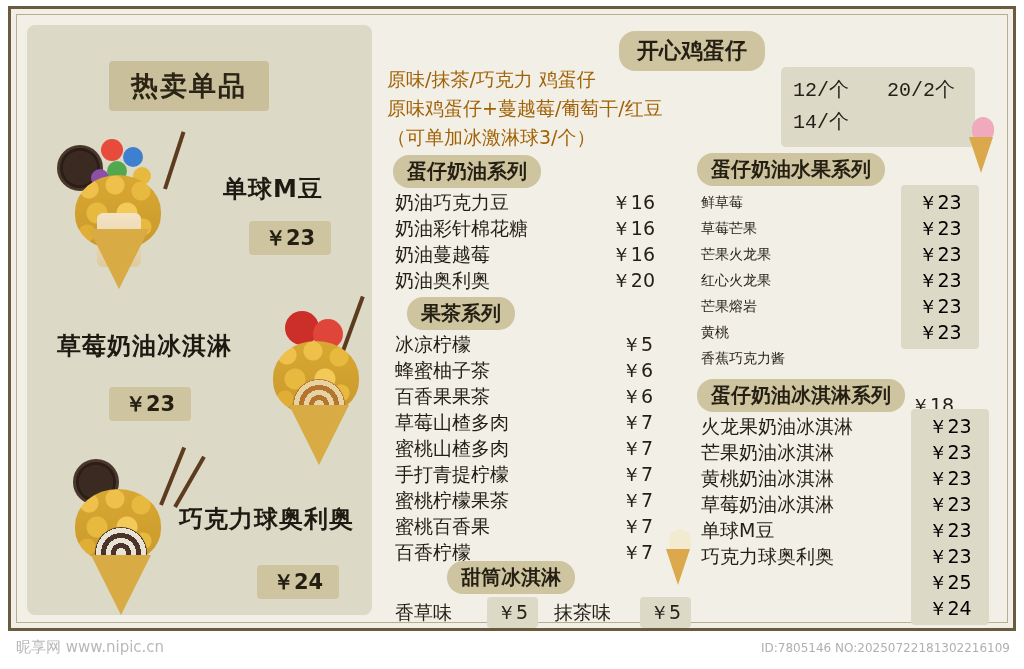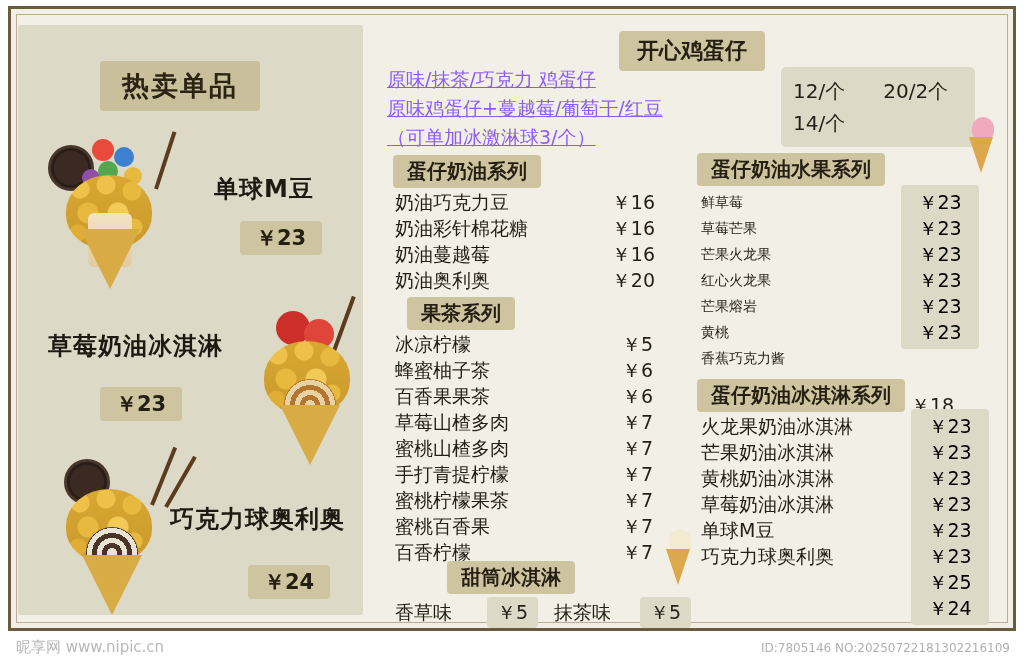--- a/index.html
+++ b/index.html
@@ -13,22 +13,22 @@
     position:absolute;left:8px;top:6px;width:1008px;height:625px;
     background:#f2efe6;
     border:3px solid #6b5b3e;
     box-sizing:border-box;
   }
   .inner-border{
     position:absolute;inset:5px;border:1px solid #b9ae93;pointer-events:none;
   }
   
   .left-panel{
-    position:absolute;left:7px;top:16px;width:345px;height:590px;
-    background:#ddd9c7;border-radius:3px;
+    position:absolute;left:16px;top:16px;width:345px;height:590px;
+    background:#ddd9c7;border-radius:8px;
   }
   .tag{
     background:#c9bf9b;color:#2b2415;font-weight:bold;
     display:inline-block;padding:4px 14px;border-radius:4px;
     font-size:22px;letter-spacing:2px;
   }
   .hot-title{
     position:absolute;left:82px;top:36px;
     font-size:27px;padding:7px 22px;
   }
@@ -56,29 +56,29 @@
       linear-gradient(#d9a832,#c9992c);
   }
   .cone-bottom{
     position:absolute;width:0;height:0;border-left:30px solid transparent;
     border-right:30px solid transparent;border-top:60px solid #d8ab45;
   }
   .stick{position:absolute;width:4px;background:#5c3b1e;transform-origin:bottom;}
   
   .section-tag{
     background:#cfc4a0;color:#241f12;display:inline-block;
-    padding:3px 14px;border-radius:4px;font-weight:bold;font-size:20px;
+    padding:3px 14px;border-radius:16px;font-weight:bold;font-size:20px;
   }
   .row{display:flex;align-items:baseline;font-size:19px;color:#231f16;line-height:26px;}
   .row .nm{white-space:nowrap;}
   .row .pr{margin-left:auto;white-space:nowrap;}
   .pricebox{
     background:#ddd9c7;border-radius:4px;padding:4px 10px;
   }
-  .desc{font-size:19px;color:#8b5cf6;line-height:29px;text-decoration:underline;}
+  .desc{font-size:19px;color:#a16207;line-height:29px;}
   .fruit-prices{
     background:#ddd9c7;border-radius:4px;padding:4px 8px;font-size:19px;line-height:26px;text-align:center;
   }
   .footer{
     position:absolute;left:0;top:632px;width:1024px;height:37px;background:#ffffff;
     color:#9a9a9a;font-size:13px;
   }
   .wm-left{position:absolute;left:16px;top:6px;color:#b9b9b9;font-size:15px;}
   .wm-right{position:absolute;right:14px;top:9px;color:#b0b0b0;font-size:12px;}
   .small-cone{position:absolute;}
@@ -132,21 +132,21 @@
   </div>
 
   <div class="section-tag" style="position:absolute;left:608px;top:22px;font-size:22px;padding:5px 18px;">开心鸡蛋仔</div>
 
   <div class="desc" style="position:absolute;left:376px;top:56px;width:300px;">
     <div>原味/抹茶/巧克力  鸡蛋仔</div>
     <div>原味鸡蛋仔+蔓越莓/葡萄干/红豆</div>
     <div>（可单加冰激淋球3/个）</div>
   </div>
 
-  <div style="position:absolute;left:770px;top:58px;width:170px;background:#ddd9c7;border-radius:5px;padding:8px 12px;font-size:20px;line-height:32px;color:#231f16;">
+  <div style="position:absolute;left:770px;top:58px;width:170px;background:#ddd9c7;border-radius:5px;padding:8px 12px;font-size:20px;line-height:32px;color:#231f16;font-family:Liberation Mono, monospace;">
     <div style="display:flex;">
       <span>12/个</span>
       <span style="margin-left:38px;">20/2个</span>
     </div>
     <div>14/个</div>
   </div>
 
   <div class="small-cone" style="left:955px;top:108px;width:34px;height:62px;">
     <div style="position:absolute;left:6px;top:0;width:22px;height:24px;border-radius:50% 50% 40% 40%;background:#f0a9bd;"></div>
     <div style="position:absolute;left:3px;top:20px;width:0;height:0;border-left:12px solid transparent;border-right:12px solid transparent;border-top:36px solid #dba84c;"></div>

